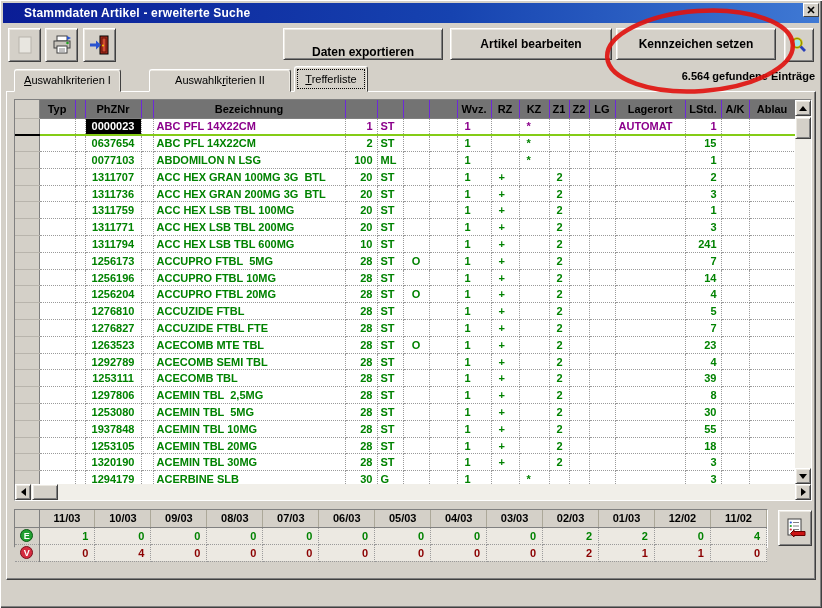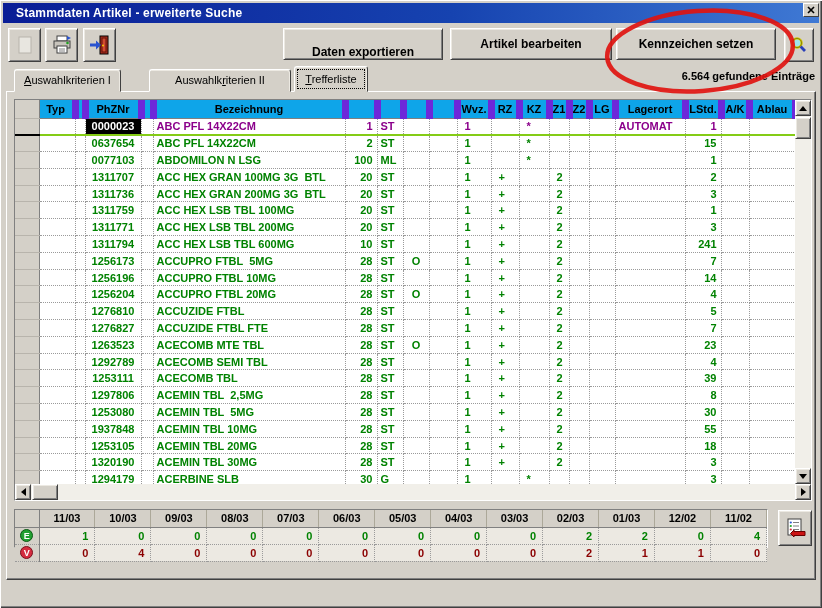--- a/index.html
+++ b/index.html
@@ -5,21 +5,21 @@
   * { margin:0; padding:0; box-sizing:border-box; }
   html,body { width:822px; height:608px; }
   body { font-family:"Liberation Sans", sans-serif; background:#d4d0c8; overflow:hidden; }
 
   .window { position:relative; width:822px; height:608px; background:#d4d0c8;
     box-shadow: inset 1px 1px 0 #fff, inset -1px -1px 0 #404040, inset -2px -2px 0 #808080; }
 
   
   .titlebar { position:absolute; left:3px; top:3px; right:3px; height:20px;
     background:linear-gradient(90deg,#0a1d96 0%, #1643b0 55%, #3f79d4 100%);
-    display:flex; align-items:center; padding-left:13px; }
+    display:flex; align-items:center; padding-left:21px; }
   .titlebar .title { color:#fff; font-size:12px; font-weight:bold; letter-spacing:.2px; }
   .btn-close { position:absolute; right:3px; top:3px; width:16px; height:14px;
     background:#d4d0c8; border:1px solid; border-color:#fff #404040 #404040 #fff;
     display:flex; align-items:center; justify-content:center; cursor:pointer; }
 
   
   .raised { background:#d4d0c8; border:1px solid; border-color:#fff #404040 #404040 #fff;
     box-shadow: inset 1px 1px 0 #ece9e2, inset -1px -1px 0 #808080; }
 
   
@@ -49,22 +49,22 @@
 
   
   .panel { position:absolute; left:6px; top:91px; width:810px; height:489px; background:#d4d0c8;
     border:1px solid; border-color:#fff #404040 #404040 #fff;
     box-shadow: inset -1px -1px 0 #808080; z-index:1; }
 
   
   .tablewrap { position:absolute; left:7px; top:7px; width:798px; height:402px;
     background:#fff; border:1px solid; border-color:#808080 #fff #fff #808080; overflow:hidden; }
   table.grid { border-collapse:collapse; table-layout:fixed; width:780px; font-size:11px; }
-  table.grid th { height:18px; background:#0ea5e9; font-weight:bold; color:#000; text-align:center;
-    border-right:7px solid #6d28d9; border-bottom:1px solid #808080; overflow:hidden; white-space:pre; }
+  table.grid th { height:18px; background:#737373; font-weight:bold; color:#000; text-align:center;
+    border-right:1px solid #6d28d9; border-bottom:1px solid #808080; overflow:hidden; white-space:pre; }
   table.grid td { height:16.8px; border-right:1px dotted #9a9a9a; border-bottom:1px dotted #9a9a9a;
     color:#008200; font-weight:bold; overflow:hidden; white-space:pre; }
   table.grid th.rowsel, table.grid td.rowsel { background:#d4d0c8;
     border-right:1px solid #808080; border-bottom:1px solid #b8b4ac; }
   tr.sel td { color:#8b008b; border-bottom:2px solid #84cc16; }
   tr.sel td.c-phznr { background:#000; color:#fff; }
   tr.sel td.rowsel { border-bottom:2px solid #000; }
   .a-l{ text-align:left; padding-left:3px; } .a-r{ text-align:right; padding-right:4px; }
   .a-c{ text-align:center; } .a-s{ text-align:left; padding-left:7px; }
   .c-typ{width:36px}.c-sp1{width:10px}.c-phznr{width:56px}.c-sp2{width:12px}.c-bez{width:192px}

